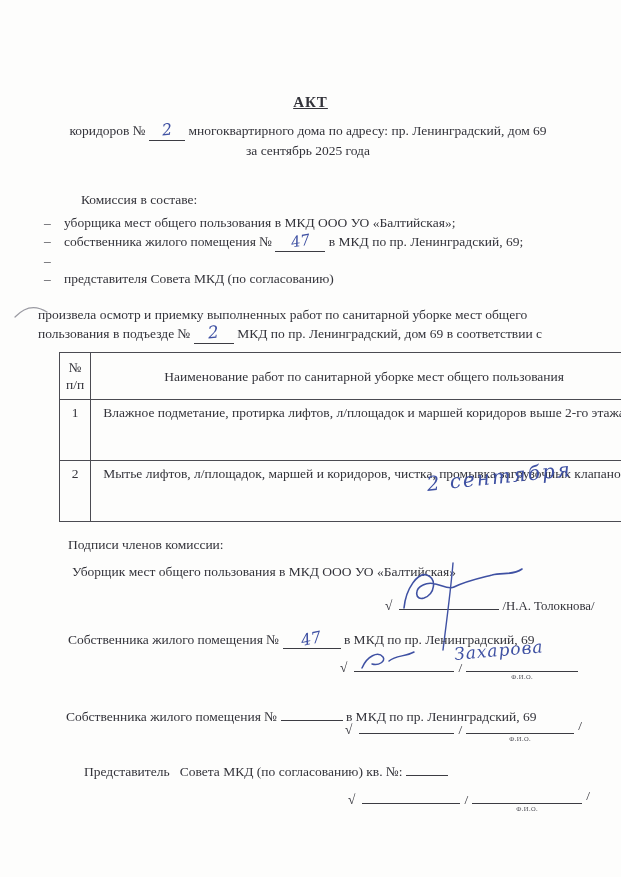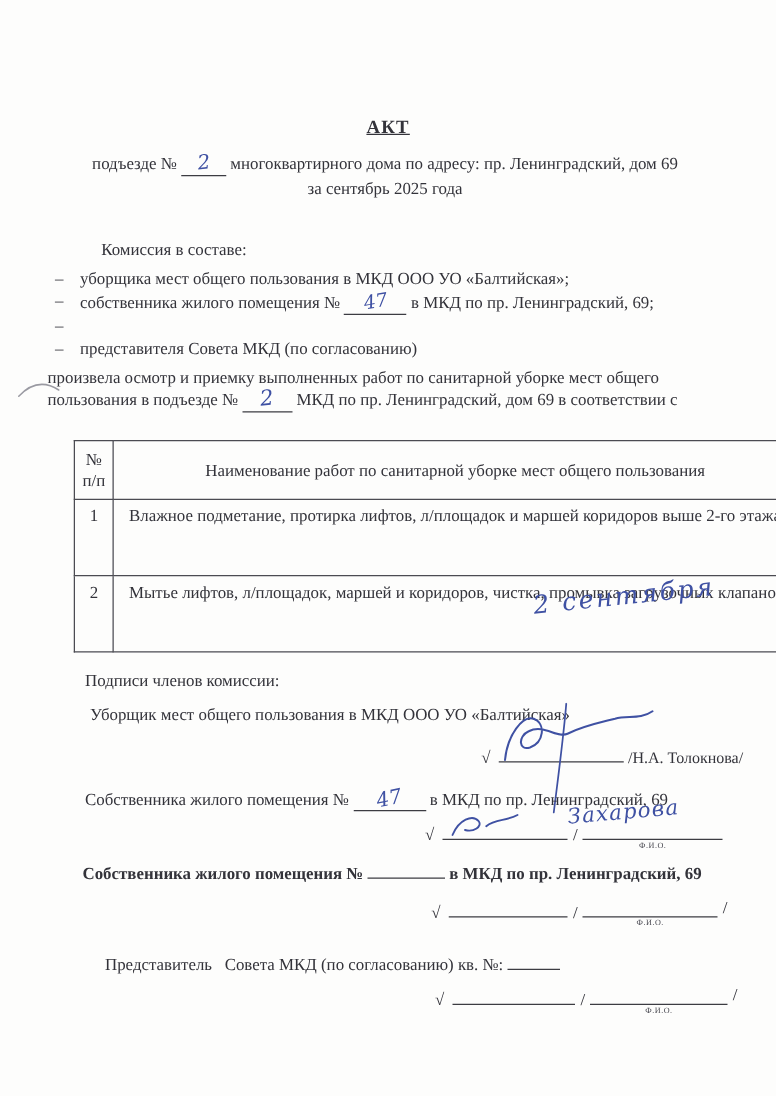--- a/index.html
+++ b/index.html
@@ -51,21 +51,21 @@
 <div class="page">
 
   <svg class="stroke" style="left:12px; top:298px;" width="40" height="26" viewBox="0 0 40 26">
     <path d="M3,19 Q18,3 35,14" fill="none" stroke="#9a9aa2" stroke-width="1.2" stroke-linecap="round"></path>
   </svg>
 
   <div class="abs doc-title" style="top:94px; left:0; width:621px; text-align:center;">АКТ</div>
 
   <div class="abs center" style="top:120px; left:48px; width:520px;">
     <div class="line">
-      <span>подъезде №</span>
+      <span>коридоров №</span>
       <span class="blank" style="width:36px;"><span class="hw hw-inline" style="font-size:16px;">2</span></span>
       <span>многоквартирного дома по адресу: пр. Ленинградский, дом 69</span>
     </div>
     <div class="line">за сентябрь 2025 года</div>
   </div>
 
   <div class="abs" style="top:192px; left:63px;margin-left:18px;">Комиссия в составе:</div>
 
   <div class="abs clist" style="top:214px; left:44px; width:525px;">
     <div class="clist-item">
@@ -82,21 +82,21 @@
     </div>
     <div class="clist-item">
       <span class="dash">–</span>
     </div>
     <div class="clist-item">
       <span class="dash">–</span>
       <span>представителя Совета МКД (по согласованию)</span>
     </div>
   </div>
 
-  <div class="abs" style="top:294px; left:38px; width:530px; line-height:16.8px; white-space:normal;">
+  <div class="abs" style="top:307px; left:38px; width:530px; line-height:16.8px; white-space:normal;">
     <div style="white-space:nowrap;">произвела осмотр и приемку выполненных работ по санитарной уборке мест общего</div>
     <div style="white-space:nowrap;">
       <span>пользования в подъезде №</span>
       <span class="blank" style="width:40px;"><span class="hw hw-inline" style="font-size:17px;">2</span></span>
       <span>МКД по пр. Ленинградский, дом 69 в соответствии с</span>
     </div>
   </div>
 
   <table class="worktable abs" style="top:352px; left:59px;">
     <colgroup>
@@ -157,21 +157,21 @@
     <span class="blank fio-blank" style="width:112px;">
       <span class="fio-label">Ф.И.О.</span>
     </span>
   </div>
 
   <svg class="stroke" style="left:358px; top:648px;" width="60" height="26" viewBox="0 0 60 26">
     <path d="M4,20 C9,8 20,3 25,9 C28,13 21,18 14,16 M31,13 C38,7 47,9 56,4" fill="none" stroke="#3f51a3" stroke-width="1.5" stroke-linecap="round"></path>
   </svg>
   <div class="abs hw" style="top:644px; left:455px; font-size:17px; letter-spacing:1px; transform:rotate(-5deg); transform-origin:left bottom;">Захарова</div>
 
-  <div class="abs" style="top:691px; left:66px;font-weight:bold;">
+  <div class="abs" style="top:709px; left:66px;">
     <span>Собственника жилого помещения №</span>
     <span class="blank" style="width:62px;"></span>
     <span>в МКД по пр. Ленинградский, 69</span>
   </div>
 
   <div class="abs sig-row" style="top:722px; left:345px;">
     <span class="sig-mark">√</span>
     <span class="blank" style="width:95px;"></span>
     <span class="sig-slash">/</span>
     <span class="blank fio-blank" style="width:108px;">

